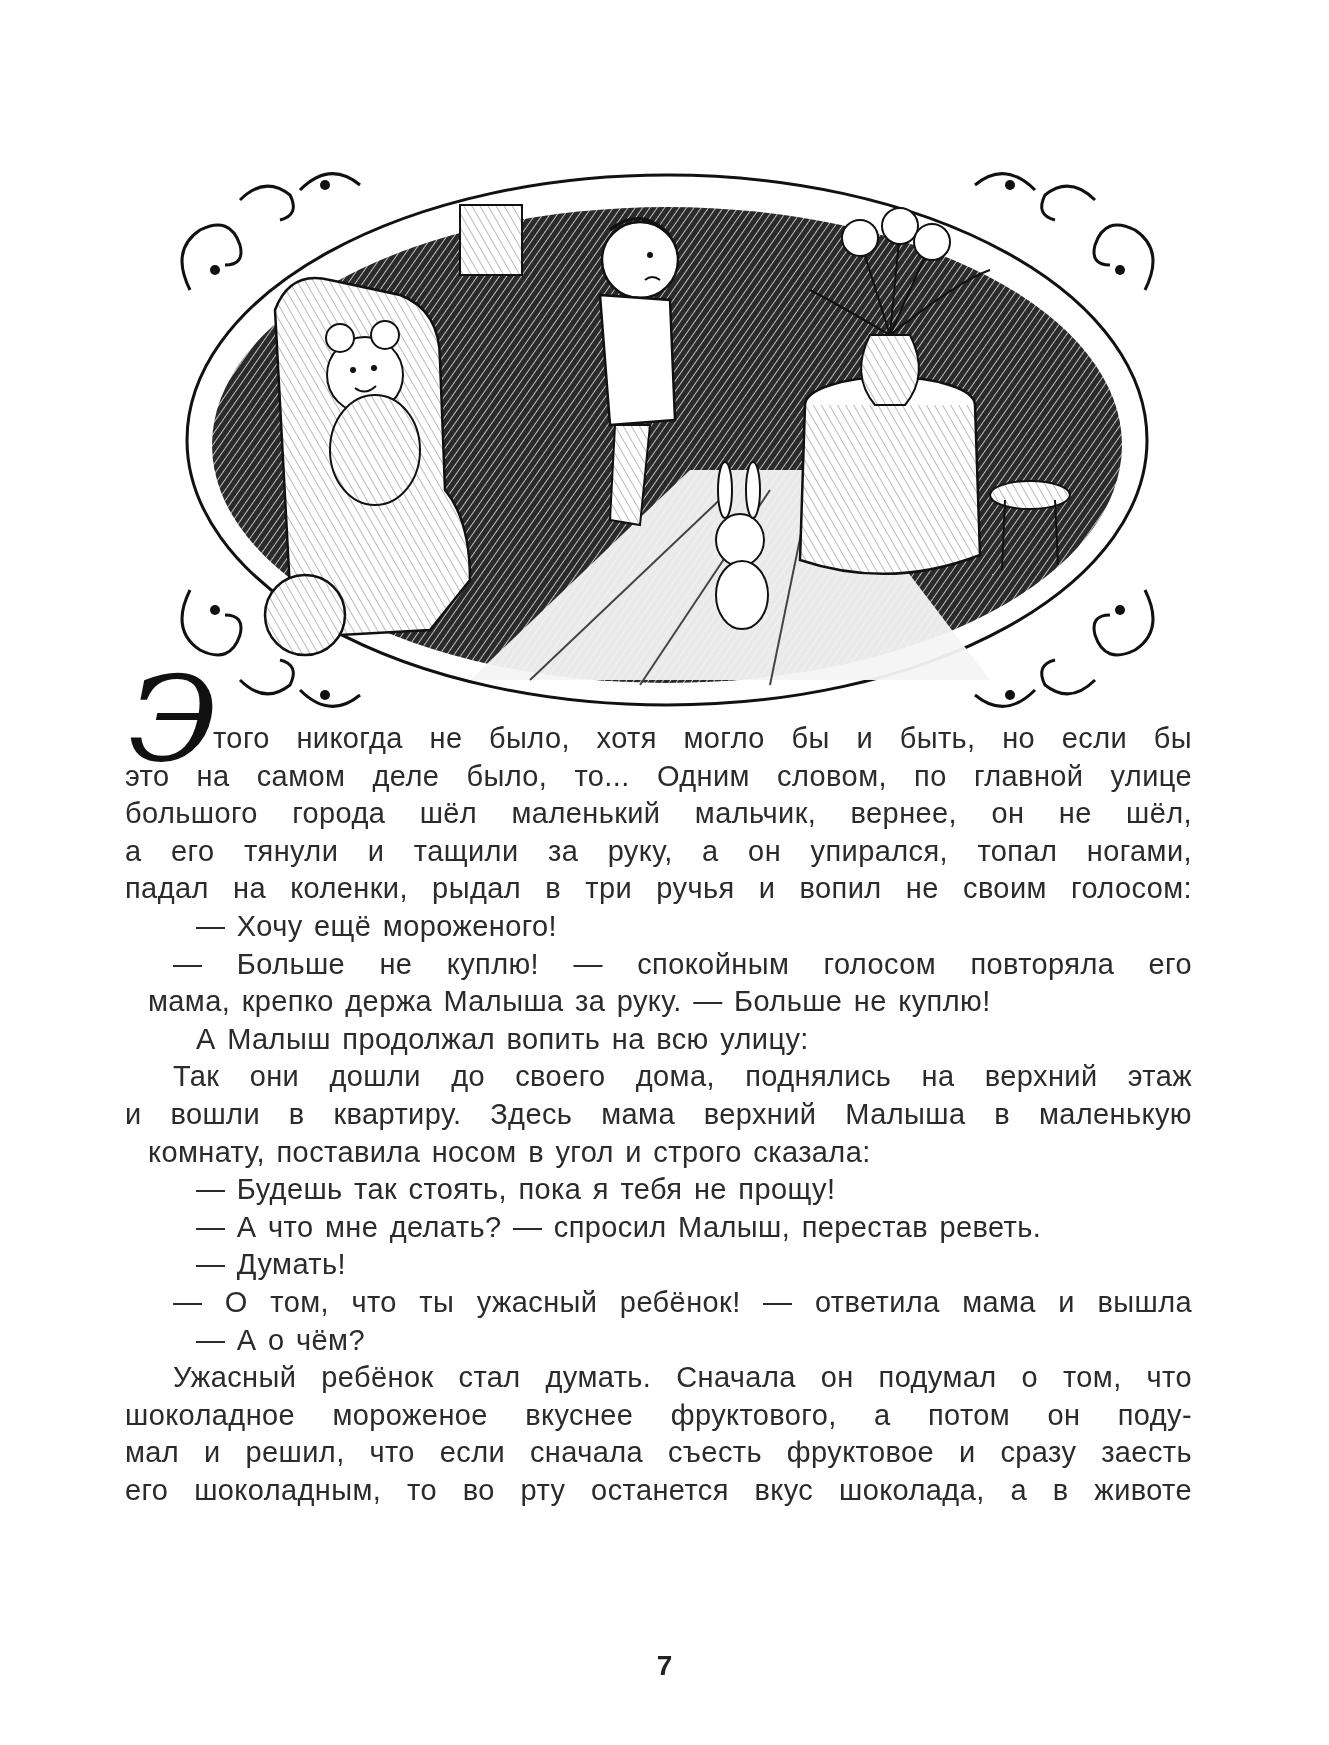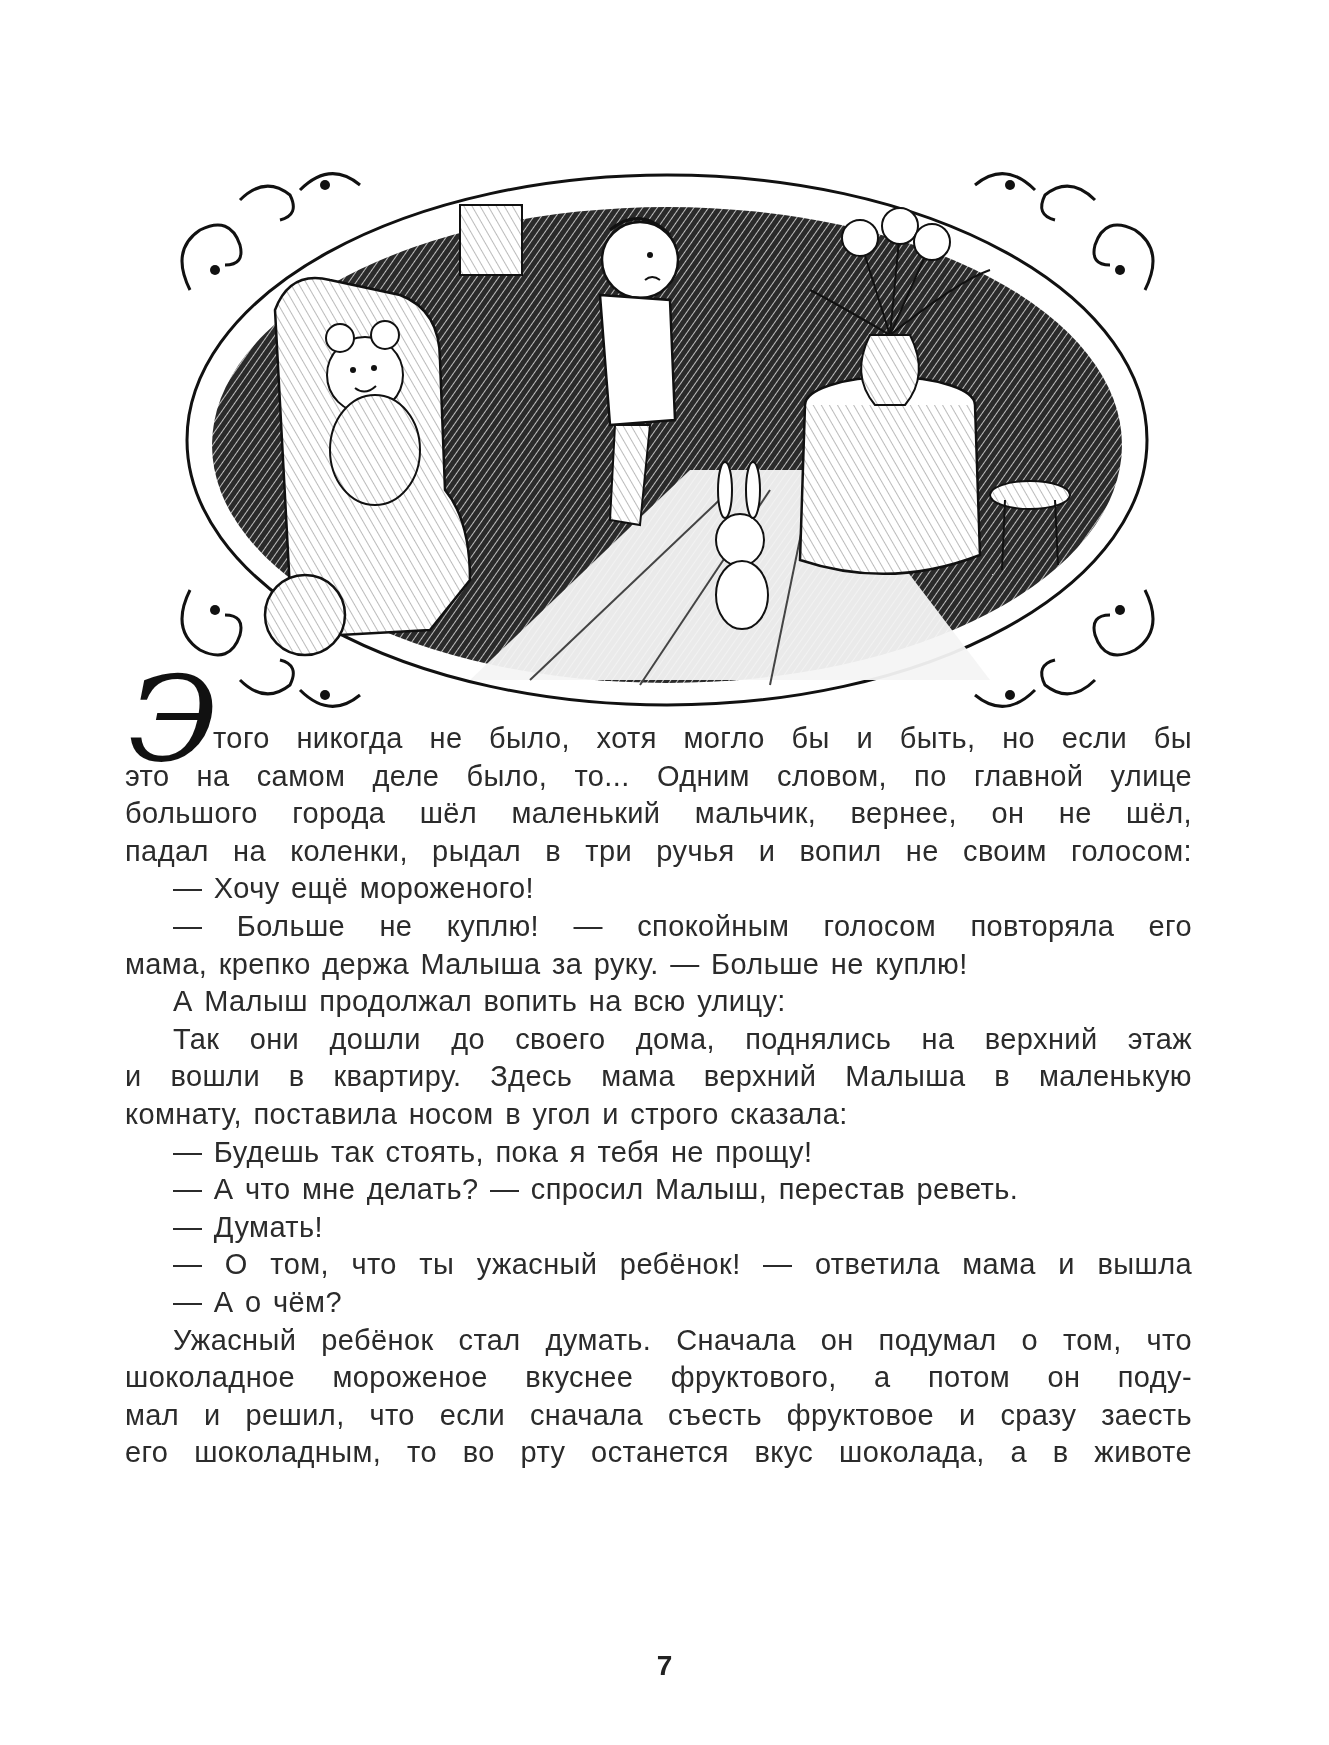--- a/index.html
+++ b/index.html
@@ -4,21 +4,21 @@
 <style>
   html, body { margin:0; padding:0; background:#ffffff; }
   body { width:1329px; height:1745px; position:relative; overflow:hidden;
          font-family:"Liberation Sans", sans-serif; color:#2b2b2b; }
   .illustration { position:absolute; left:170px; top:160px; width:995px; height:560px; }
   .illustration svg { width:100%; height:100%; display:block; }
   .text-block { position:absolute; left:125px; top:720px; width:1067px;
                 font-size:29px; line-height:37.6px; }
   .line { display:block; white-space:nowrap; text-align:justify;
           text-align-last:justify; height:37.6px; letter-spacing:0.4px; word-spacing:3px; }
-  .line.last { text-align-last:left; }
+  .line.last { text-align-last:left;margin-left:23px; }
   .line.indent { padding-left:48px; }
   .drop-cap { position:absolute; left:128px; top:660px; font-family:"DejaVu Serif", serif;
               font-size:118px; line-height:118px; color:#111; font-style:italic; }
   .first-line { padding-left:88px; }
   .page-number { position:absolute; left:0; width:1329px; top:1650px; text-align:center;
                  font-size:28px; font-weight:bold; color:#222; }
 </style>
 </head>
 <body>
 
@@ -115,20 +115,21 @@
     </g>
   </svg>
 </div>
 
 <div class="drop-cap">Э</div>
 
 <div class="text-block" id="text-block">
     <span class="line first-line">того никогда не было, хотя могло бы и быть, но если бы</span>
     <span class="line">это на самом деле было, то... Одним словом, по главной улице</span>
     <span class="line">большого города шёл маленький мальчик, вернее, он не шёл,</span>
+    <span class="line">а его тянули и тащили за руку, а он упирался, топал ногами,</span>
     <span class="line">падал на коленки, рыдал в три ручья и вопил не своим голосом:</span>
     <span class="line indent last">— Хочу ещё мороженого!</span>
     <span class="line indent">— Больше не куплю! — спокойным голосом повторяла его</span>
     <span class="line last">мама, крепко держа Малыша за руку. — Больше не куплю!</span>
     <span class="line indent last">А Малыш продолжал вопить на всю улицу:</span>
     <span class="line indent">Так они дошли до своего дома, поднялись на верхний этаж</span>
     <span class="line">и вошли в квартиру. Здесь мама верхний Малыша в маленькую</span>
     <span class="line last">комнату, поставила носом в угол и строго сказала:</span>
     <span class="line indent last">— Будешь так стоять, пока я тебя не прощу!</span>
     <span class="line indent last">— А что мне делать? — спросил Малыш, перестав реветь.</span>

